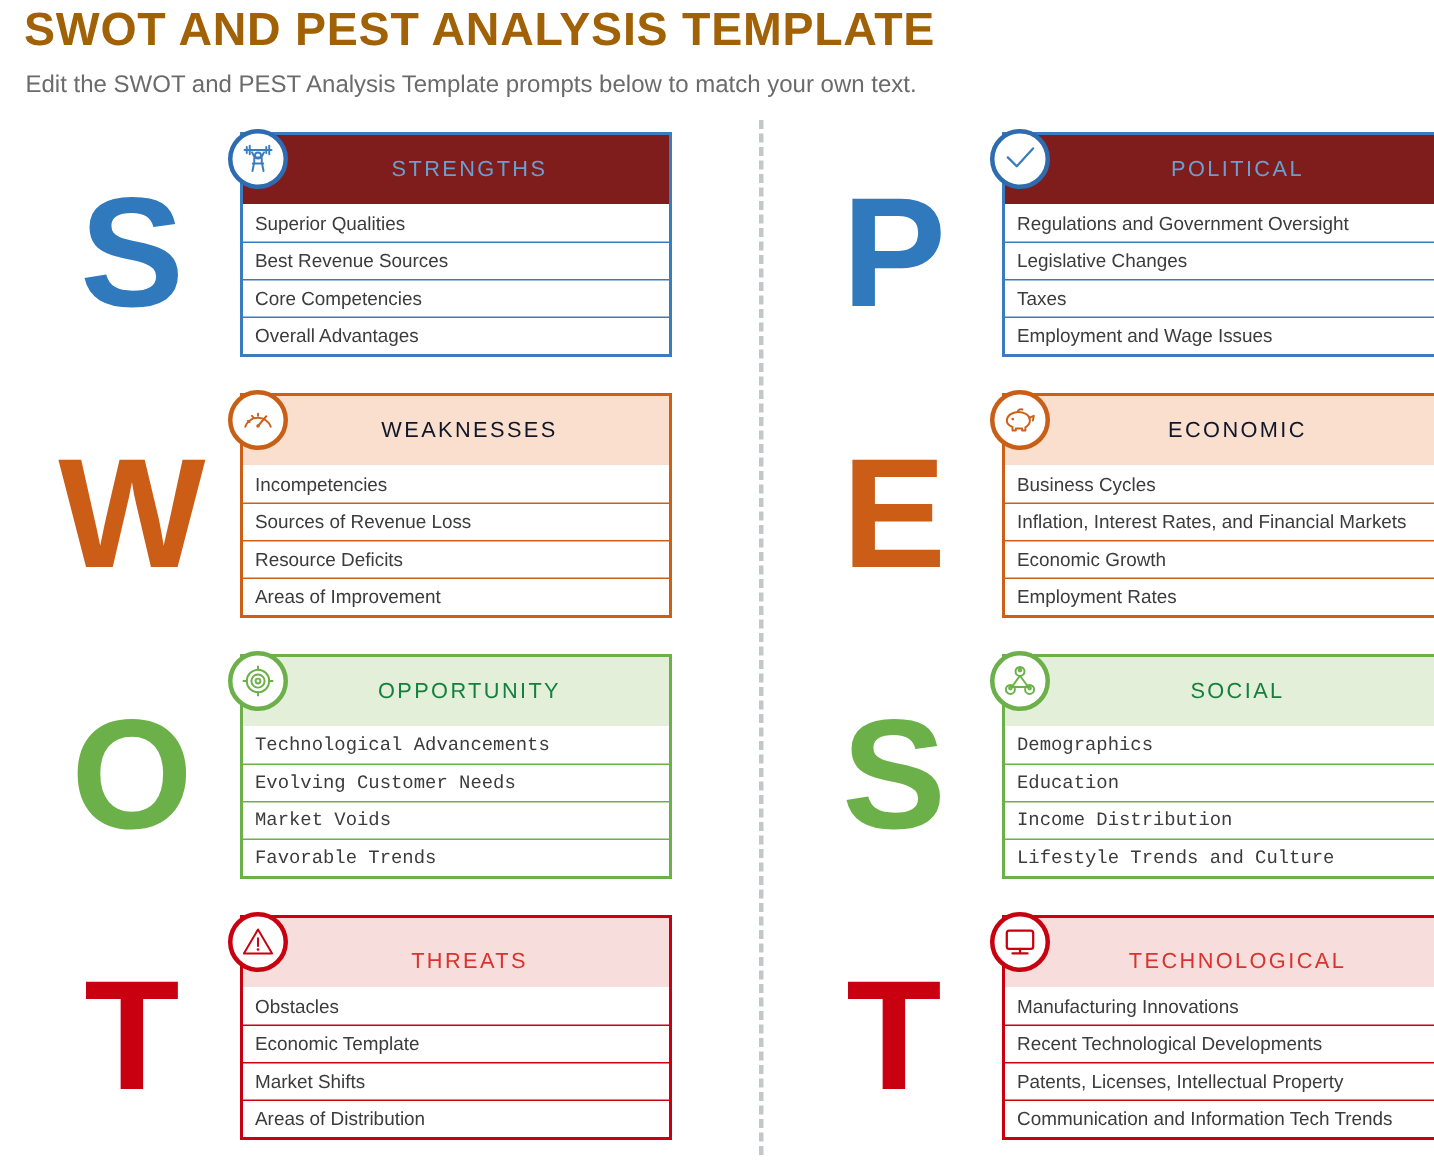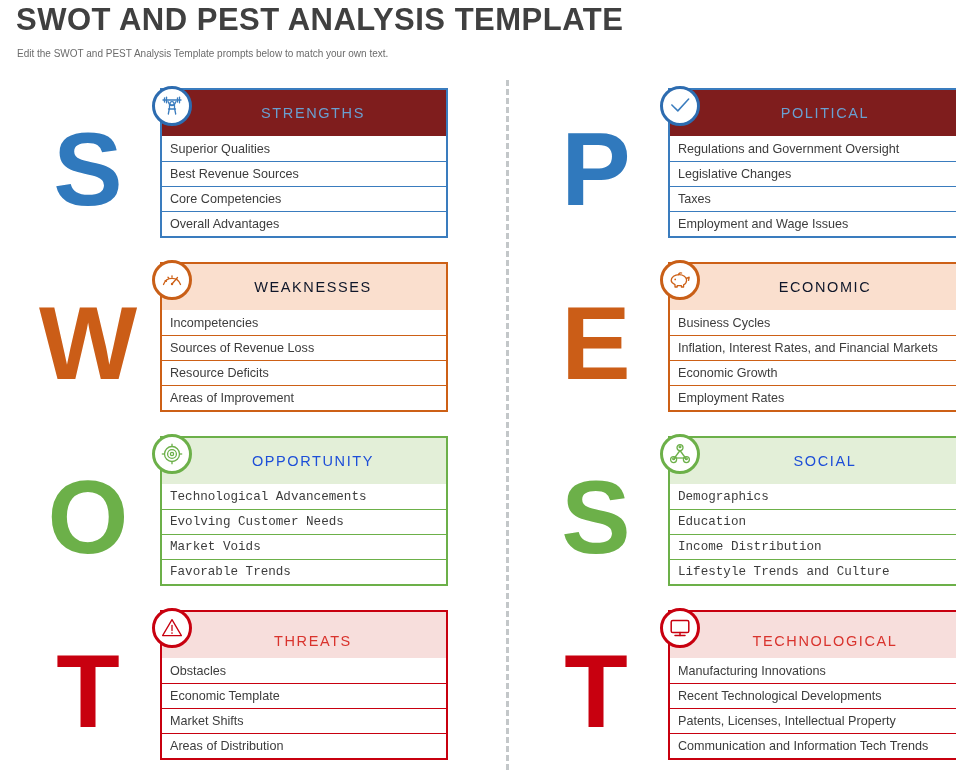--- a/index.html
+++ b/index.html
@@ -16,28 +16,28 @@
   }
 
   
   #page-title {
     position: absolute;
     left: 16px;
     top: 2px;
     font-size: 31px;
     font-weight: bold;
     letter-spacing: 0.5px;
-    color: #404040;
+    color: #a16207;
     white-space: nowrap;
   }
   #page-subtitle {
     position: absolute;
     left: 17px;
     top: 48px;
-    font-size: 10px;
+    font-size: 16px;
     color: #6b6b6b;
     white-space: nowrap;
   }
 
   
   #center-divider {
     position: absolute;
     left: 506px;
     top: 80px;
     width: 0;
@@ -143,21 +143,21 @@
 
   .theme-orange .panel { border-color: #cd6016; }
   .theme-orange .panel-header { background: #fadfce; }
   .theme-orange .panel-header-label { color: #0f172a; }
   .theme-orange .panel-icon { border-color: #c95f17; }
   .theme-orange .panel-row { border-top-color: #cd6016; }
   .theme-orange .big-letter { color: #cb5d17; }
 
   .theme-green  .panel { border-color: #6cb049; }
   .theme-green  .panel-header { background: #e3efd8; }
-  .theme-green  .panel-header-label { color: #1d4ed8; }
+  .theme-green  .panel-header-label { color: #15803d; }
   .theme-green  .panel-icon { border-color: #6cb049; }
   .theme-green  .panel-row { border-top-color: #6cb049; font-family: Liberation Mono, monospace; }
   .theme-green  .big-letter { color: #6cb049; }
 
   .theme-red    .panel { border-color: #c8000f; }
   .theme-red    .panel-header { background: #f7dedc; }
   .theme-red    .panel-header-label { color: #d9332d; margin-top: 12px; }
   .theme-red    .panel-icon { border-color: #c8000f; }
   .theme-red    .panel-row { border-top-color: #c8000f; }
   .theme-red    .big-letter { color: #c8000f; }

